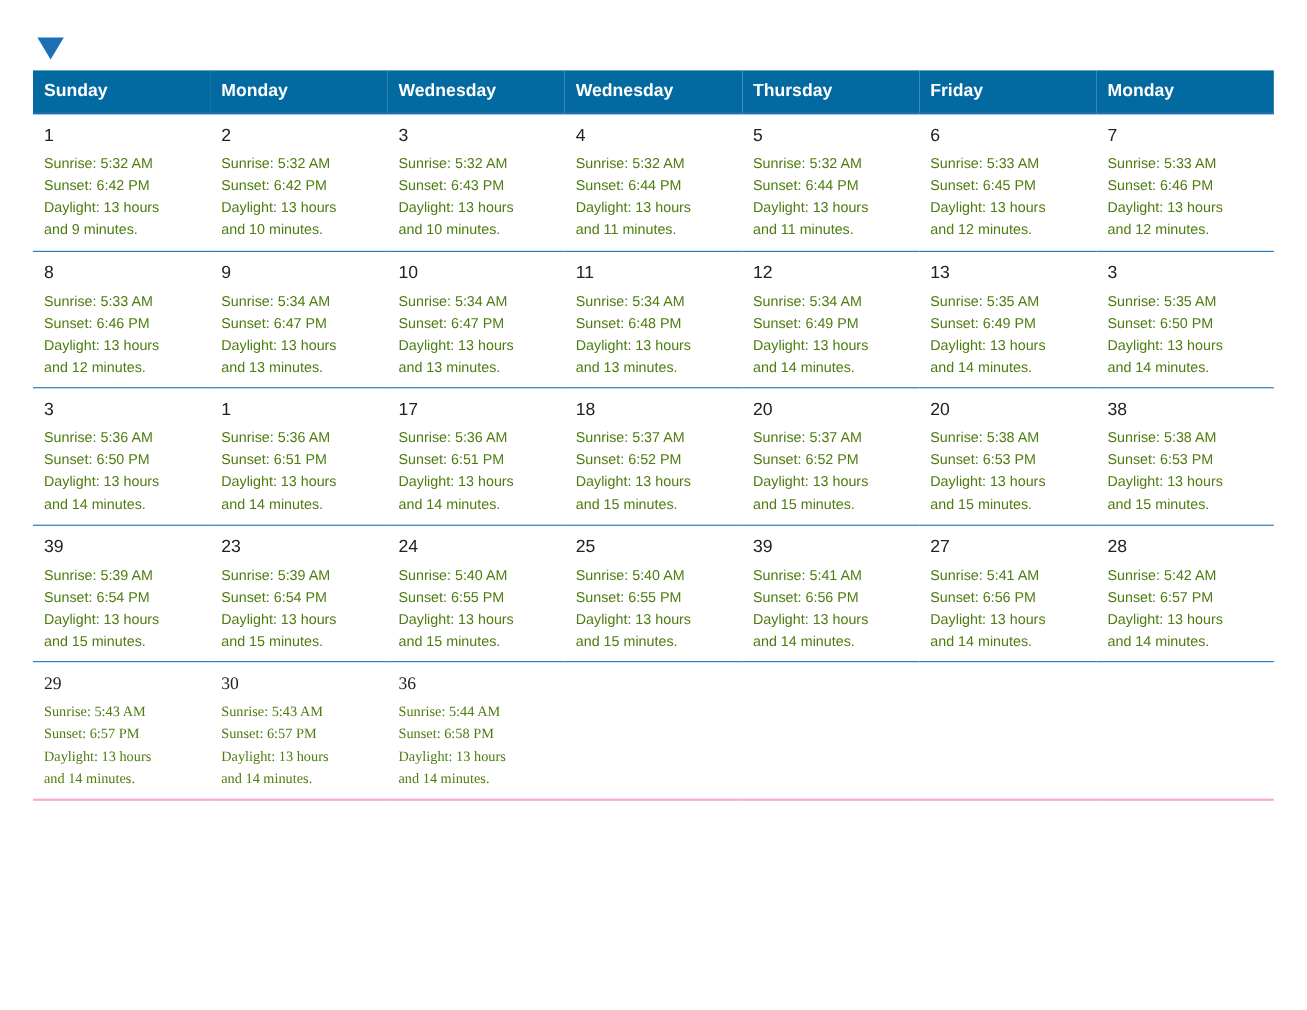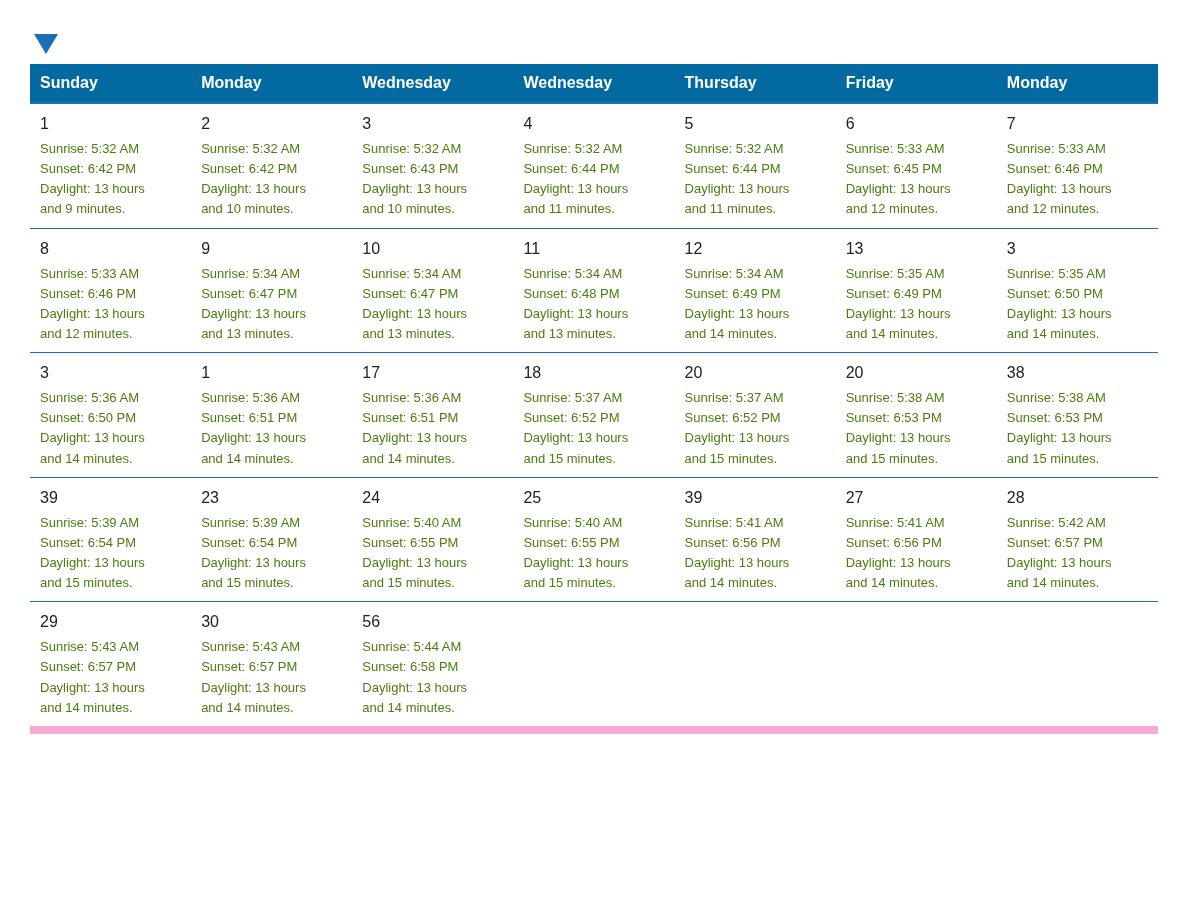--- a/index.html
+++ b/index.html
@@ -93,21 +93,22 @@
       color: #222;
       display: block;
       margin-bottom: 3px;
     }
     .day-info {
       font-size: 13px;
       color: #4d7c0f;
       line-height: 1.55;
     }
     tbody tr:last-child {
-      border-bottom: 8px solid #f9a8d4;
+      border-bottom: 2px solid #f9a8d4;
+      font-family: Liberation Serif, serif;
     }
     tbody tr:first-child td {
       border-top: 2px solid #1a6fb5;
     }
   </style>
 </head>
 <body>
 
 <div class="header">
   <div class="logo">
@@ -259,21 +260,21 @@
       <tr>
         <td>
           <span class="day-number">29</span>
           <div class="day-info">Sunrise: 5:43 AM<br>Sunset: 6:57 PM<br>Daylight: 13 hours<br>and 14 minutes.</div>
         </td>
         <td>
           <span class="day-number">30</span>
           <div class="day-info">Sunrise: 5:43 AM<br>Sunset: 6:57 PM<br>Daylight: 13 hours<br>and 14 minutes.</div>
         </td>
         <td>
-          <span class="day-number">56</span>
+          <span class="day-number">36</span>
           <div class="day-info">Sunrise: 5:44 AM<br>Sunset: 6:58 PM<br>Daylight: 13 hours<br>and 14 minutes.</div>
         </td>
         <td></td>
         <td></td>
         <td></td>
         <td></td>
       </tr>
     </tbody>
 </table>
 

